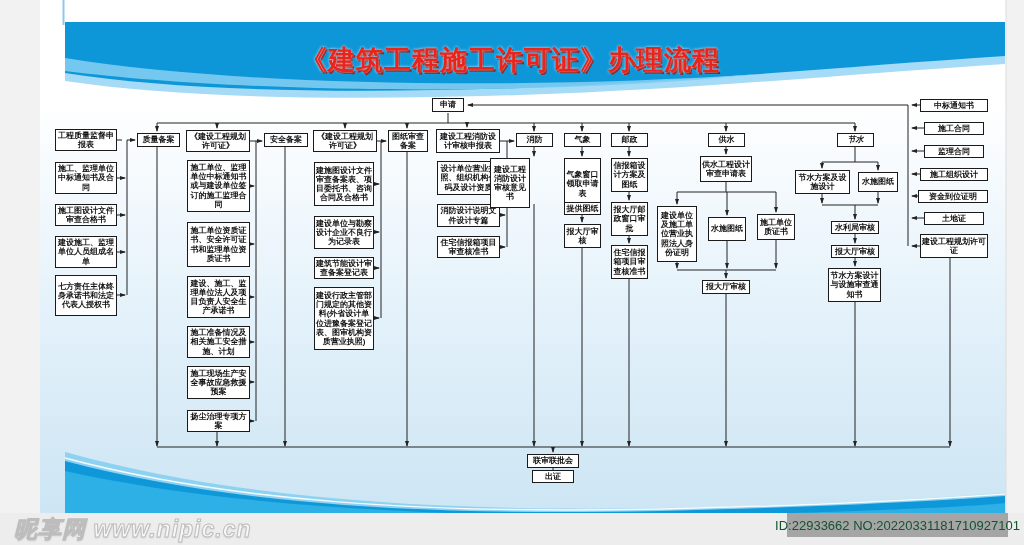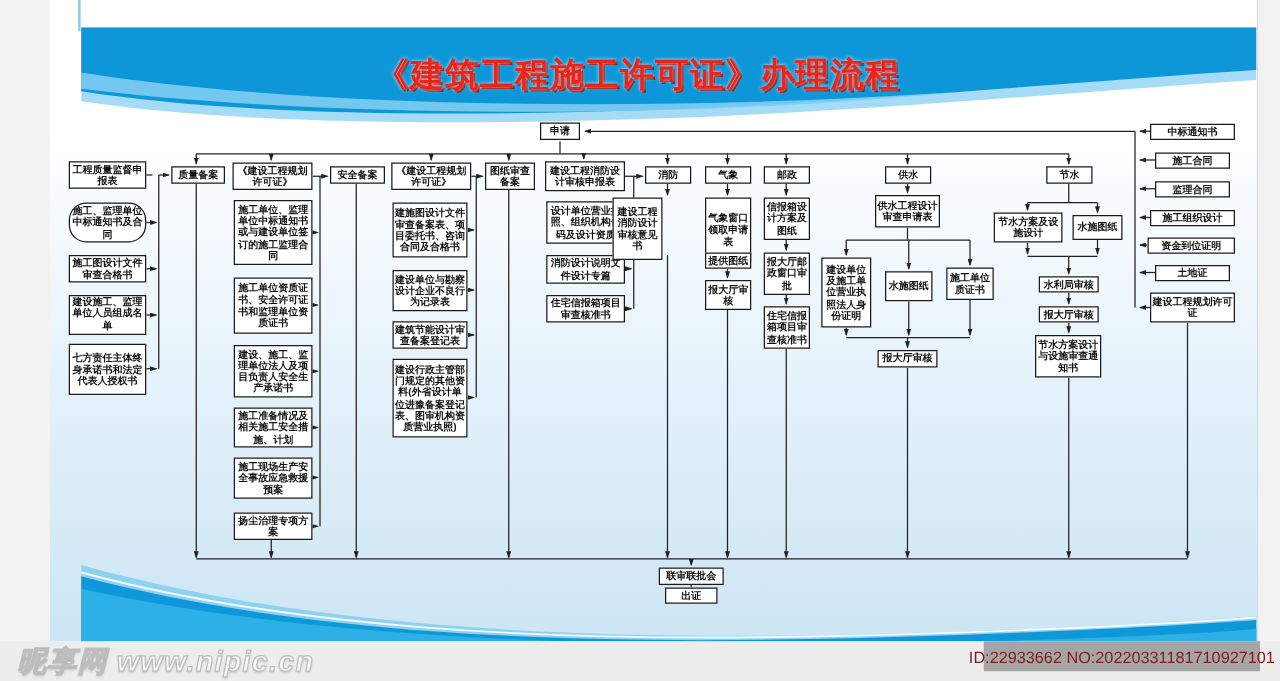--- a/index.html
+++ b/index.html
@@ -12,21 +12,21 @@
     font-size:27px;font-weight:bold;letter-spacing:1px;color:#e8251c;
     text-shadow:0 0 3px rgba(255,255,255,.85),1.5px 1.5px 0 #8f1010;}
   #flow-nodes{position:absolute;left:0;top:0;width:1024px;height:545px;z-index:3;}
   .node{position:absolute;box-sizing:border-box;background:#ffffff;border:1px solid #1a1a1a;
     display:flex;align-items:center;justify-content:center;text-align:center;
     font-size:8px;font-weight:bold;color:#111;line-height:1.14;padding:1px;overflow:hidden;}
   .footer{position:absolute;z-index:4;left:0;top:513px;width:1024px;height:32px;background:#ededed;}
   .watermark{position:absolute;left:14px;top:1px;font-size:23px;font-style:italic;font-weight:bold;
     letter-spacing:1px;color:#f7f7f7;-webkit-text-stroke:1px #bdbdbd;text-shadow:0 1px 2px #c9c9c9;}
   .id-badge{position:absolute;left:787px;top:0;width:221px;height:24px;background:#a5a5a5;
-    color:#7f1d1d;font-size:13px;display:flex;align-items:center;justify-content:center;white-space:nowrap;}
+    color:#14532d;font-size:13px;display:flex;align-items:center;justify-content:center;white-space:nowrap;}
 </style>
 </head>
 <body>
 
 <div class="page">
 
   <div class="poster-bg"></div>
 
   <svg id="deco" class="layer" viewBox="0 0 1024 545">
 
@@ -145,23 +145,23 @@
       <div class="node" style="left: 137px; top: 133px; width: 43px; height: 14px;">质量备案</div>
       <div class="node" style="left: 186px; top: 130px; width: 64px; height: 22px;">《建设工程规划许可证》</div>
       <div class="node" style="left: 264px; top: 133px; width: 44px; height: 14px;">安全备案</div>
       <div class="node" style="left: 313px; top: 130px; width: 64px; height: 22px;">《建设工程规划许可证》</div>
       <div class="node" style="left: 388px; top: 130px; width: 40px; height: 22px;">图纸审查备案</div>
       <div class="node" style="left: 436px; top: 129px; width: 64px; height: 24px;">建设工程消防设计审核申报表</div>
       <div class="node" style="left: 516px; top: 133px; width: 37px; height: 14px;">消防</div>
       <div class="node" style="left: 564px; top: 133px; width: 37px; height: 14px;">气象</div>
       <div class="node" style="left: 611px; top: 133px; width: 37px; height: 14px;">邮政</div>
       <div class="node" style="left: 708px; top: 133px; width: 37px; height: 14px;">供水</div>
-      <div class="node" style="left: 837px; top: 133px; width: 37px; height: 14px;">节水</div>
+      <div class="node" style="left: 837px; top: 133px; width: 37px; height: 14px; font-style: italic;">节水</div>
       <div class="node" style="left: 55px; top: 129px; width: 62px; height: 22px;">工程质量监督申报表</div>
-      <div class="node" style="left: 55px; top: 162px; width: 62px; height: 32px; border-radius: 14px;">施工、监理单位中标通知书及合同</div>
+      <div class="node" style="left: 55px; top: 162px; width: 62px; height: 32px;">施工、监理单位中标通知书及合同</div>
       <div class="node" style="left: 55px; top: 204px; width: 62px; height: 22px;">施工图设计文件审查合格书</div>
       <div class="node" style="left: 55px; top: 236px; width: 62px; height: 32px; font-family: Liberation Mono, monospace;">建设施工、监理单位人员组成名单</div>
       <div class="node" style="left: 55px; top: 275px; width: 62px; height: 41px;">七方责任主体终身承诺书和法定代表人授权书</div>
       <div class="node" style="left: 187px; top: 160px; width: 63px; height: 52px;">施工单位、监理单位中标通知书或与建设单位签订的施工监理合同</div>
       <div class="node" style="left: 187px; top: 222px; width: 63px; height: 45px;">施工单位资质证书、安全许可证书和监理单位资质证书</div>
       <div class="node" style="left: 187px; top: 276px; width: 63px; height: 42px;">建设、施工、监理单位法人及项目负责人安全生产承诺书</div>
       <div class="node" style="left: 187px; top: 326px; width: 63px; height: 32px;">施工准备情况及相关施工安全措施、计划</div>
       <div class="node" style="left: 187px; top: 366px; width: 63px; height: 33px;">施工现场生产安全事故应急救援预案</div>
       <div class="node" style="left: 187px; top: 410px; width: 63px; height: 22px;">扬尘治理专项方案</div>
       <div class="node" style="left: 314px; top: 162px; width: 60px; height: 44px;">建施图设计文件审查备案表、项目委托书、咨询合同及合格书</div>

